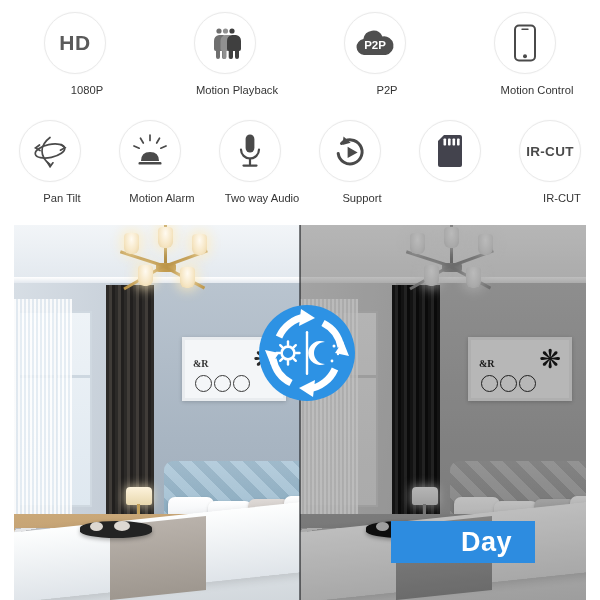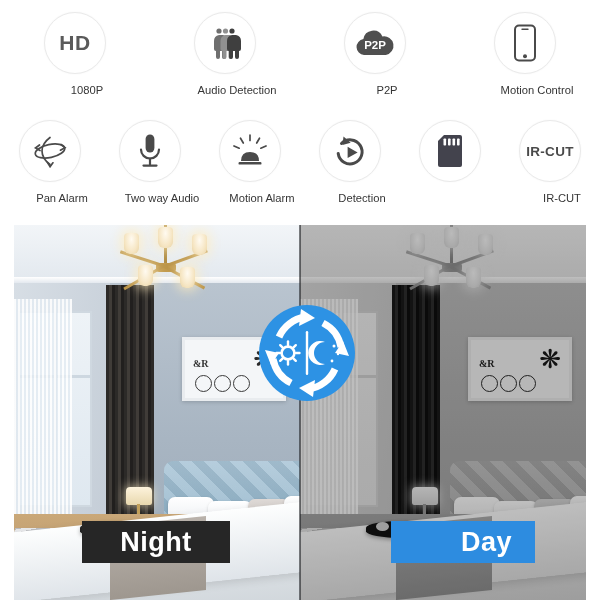--- a/index.html
+++ b/index.html
@@ -354,21 +354,21 @@
             <g fill="#909090">
               <circle cx="17.5" cy="4" r="2.6"></circle>
               <path d="M17.5 8 q-5 1 -5 6 l0 8 q0 2 2 2 l0 6 q0 2 2 2 q2 0 2-2 l0-6 l2 0 l0 6 q0 2 2 2 q2 0 2-2 l0-6 q2 0 2-2 l0-8 q0-5 -5-6 z"></path>
             </g>
             <g fill="#3f3f3f">
               <circle cx="24" cy="4" r="2.6"></circle>
               <path d="M24 8 q-5 1 -5 6 l0 8 q0 2 2 2 l0 6 q0 2 2 2 q2 0 2-2 l0-6 l2 0 l0 6 q0 2 2 2 q2 0 2-2 l0-6 q2 0 2-2 l0-8 q0-5 -5-6 z"></path>
             </g>
           </svg>
         </div>
-        <div class="feature-label">Audio Detection</div>
+        <div class="feature-label">Motion Playback</div>
       </div>
 
       <div class="feature-cell">
         <div class="feature-circle">
           <svg width="46" height="32" viewBox="0 0 46 32">
             <path d="M12 28 a8 8 0 0 1 -0.6 -15.9 a10 10 0 0 1 19 -2.6 a7.5 7.5 0 0 1 3.4 18.5 z" fill="#4f4f4f"></path>
             <text x="23" y="22" font-family="Liberation Sans, sans-serif" font-size="11.5" font-weight="bold" fill="#ffffff" text-anchor="middle">P2P</text>
           </svg>
         </div>
         <div class="feature-label">P2P</div>
@@ -394,33 +394,21 @@
           <svg width="38" height="34" viewBox="0 0 38 34">
             <g fill="none" stroke="#4a4a4a" stroke-width="1.7" stroke-linecap="round">
               <ellipse cx="19" cy="17" rx="15" ry="6.5" transform="rotate(-12 19 17)"></ellipse>
               <path d="M19 3.5 q-8 6 -8 13.5 q0 7.5 8 13.5"></path>
               <path d="M8.5 11 l-4 3 l4.5 2.6"></path>
               <path d="M30 10.5 l4 3.2 l-4.6 2.5"></path>
               <path d="M16.5 28.5 l2.6 4.2 l2.8 -3.9"></path>
             </g>
           </svg>
         </div>
-        <div class="feature-label">Pan Alarm</div>
-      </div>
-
-      <div class="feature-cell">
-        <div class="feature-circle">
-          <svg width="26" height="36" viewBox="0 0 26 36">
-            <rect x="8.6" y="1.5" width="8.8" height="18" rx="4.4" fill="#4a4a4a"></rect>
-            <path d="M4 16.5 a9 9 0 0 0 18 0" fill="none" stroke="#4a4a4a" stroke-width="2.2" stroke-linecap="round"></path>
-            <line x1="13" y1="25.5" x2="13" y2="31.5" stroke="#4a4a4a" stroke-width="2.2" stroke-linecap="round"></line>
-            <line x1="6.5" y1="32.6" x2="19.5" y2="32.6" stroke="#4a4a4a" stroke-width="2.2" stroke-linecap="round"></line>
-          </svg>
-        </div>
-        <div class="feature-label">Two way Audio</div>
+        <div class="feature-label">Pan Tilt</div>
       </div>
 
       <div class="feature-cell">
         <div class="feature-circle">
           <svg width="38" height="34" viewBox="0 0 38 34">
             <g stroke="#4a4a4a" stroke-width="1.7" stroke-linecap="round">
               <line x1="19" y1="1" x2="19" y2="6.5"></line>
               <line x1="9.5" y1="4.2" x2="12.3" y2="9"></line>
               <line x1="28.5" y1="4.2" x2="25.7" y2="9"></line>
               <line x1="3" y1="12" x2="8.2" y2="14.2"></line>
@@ -428,27 +416,39 @@
             </g>
             <path d="M10 27 q0 -9 9 -9 q9 0 9 9 z" fill="#4a4a4a"></path>
             <rect x="7.5" y="28" width="23" height="2.6" rx="1.2" fill="#4a4a4a"></rect>
           </svg>
         </div>
         <div class="feature-label">Motion Alarm</div>
       </div>
 
       <div class="feature-cell">
         <div class="feature-circle">
+          <svg width="26" height="36" viewBox="0 0 26 36">
+            <rect x="8.6" y="1.5" width="8.8" height="18" rx="4.4" fill="#4a4a4a"></rect>
+            <path d="M4 16.5 a9 9 0 0 0 18 0" fill="none" stroke="#4a4a4a" stroke-width="2.2" stroke-linecap="round"></path>
+            <line x1="13" y1="25.5" x2="13" y2="31.5" stroke="#4a4a4a" stroke-width="2.2" stroke-linecap="round"></line>
+            <line x1="6.5" y1="32.6" x2="19.5" y2="32.6" stroke="#4a4a4a" stroke-width="2.2" stroke-linecap="round"></line>
+          </svg>
+        </div>
+        <div class="feature-label">Two way Audio</div>
+      </div>
+
+      <div class="feature-cell">
+        <div class="feature-circle">
           <svg width="36" height="34" viewBox="0 0 36 34">
             <path d="M9.5 9.5 A12 12 0 1 1 6.2 19.5" fill="none" stroke="#4a4a4a" stroke-width="3" stroke-linecap="round"></path>
             <path d="M11.5 2.5 l-1 8.4 l8.2 -2.2 z" fill="#4a4a4a"></path>
             <path d="M15.6 12.8 l10 5.6 l-10 5.6 z" fill="#4a4a4a"></path>
           </svg>
         </div>
-        <div class="feature-label">Detection</div>
+        <div class="feature-label">Support</div>
       </div>
 
       <div class="feature-cell">
         <div class="feature-circle">
           <svg width="28" height="34" viewBox="0 0 28 34">
             <path d="M8 1 L24 1 q2 0 2 2 L26 31 q0 2 -2 2 L4 33 q-2 0 -2 -2 L2 7 z" fill="#43434d"></path>
             <g fill="#ffffff">
               <rect x="7.5" y="4.5" width="2.6" height="7" rx="0.8"></rect>
               <rect x="12" y="4.5" width="2.6" height="7" rx="0.8"></rect>
               <rect x="16.5" y="4.5" width="2.6" height="7" rx="0.8"></rect>
@@ -627,21 +627,18 @@
 
         <g>
           <path d="M68 39 A12 12 0 1 0 68 61 A9.4 9.4 0 1 1 68 39 Z" fill="#ffffff"></path>
           <circle cx="77" cy="43" r="1.5" fill="#ffffff"></circle>
           <circle cx="81" cy="51" r="1.2" fill="#ffffff"></circle>
           <circle cx="75" cy="58" r="1.4" fill="#ffffff"></circle>
         </g>
       </svg>
     </div>
 
-    <div class="photo-label night">
-      <span>Night</span>
-    </div>
     <div class="photo-label day">
       <span>Day</span>
     </div>
 
   </div>
 </div>
 
 </body></html>

